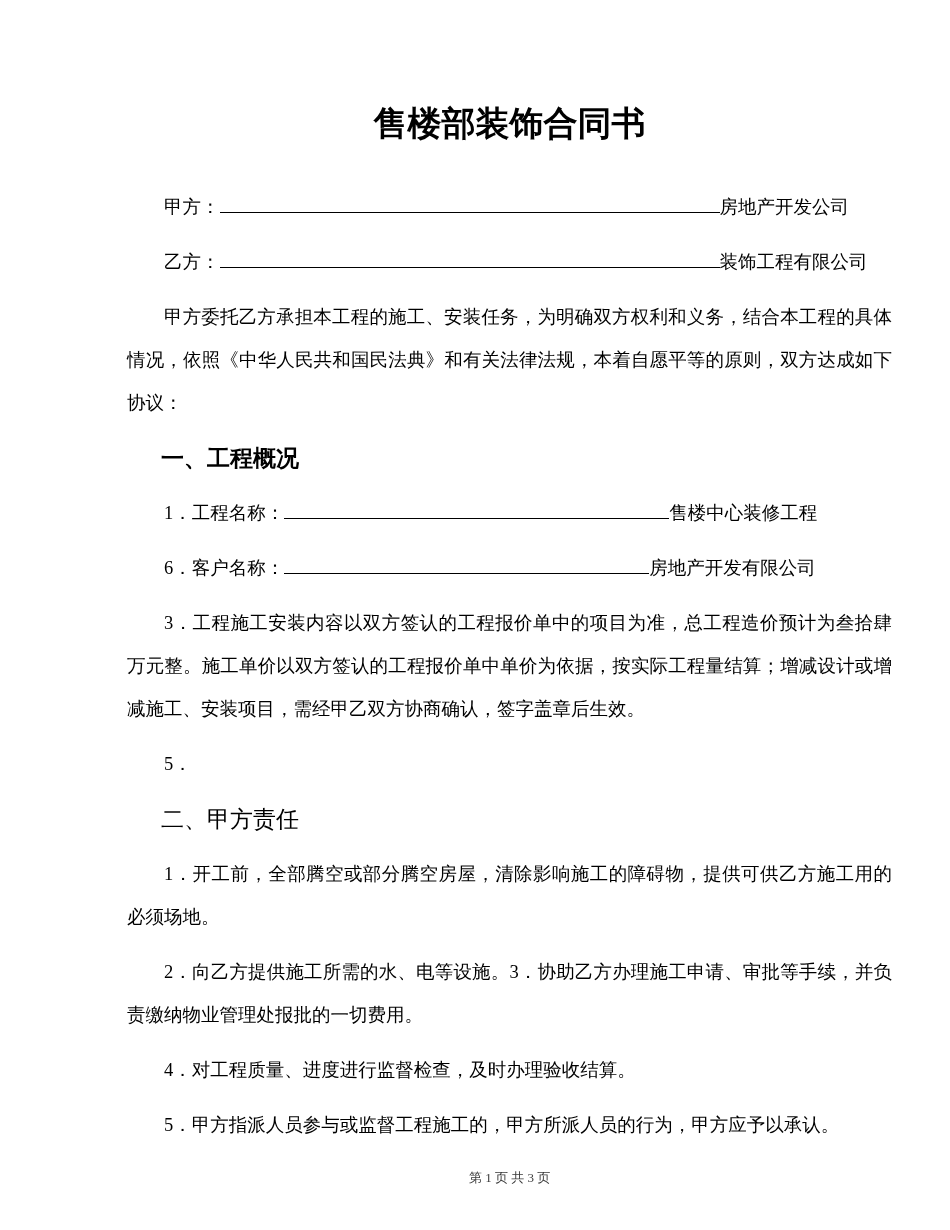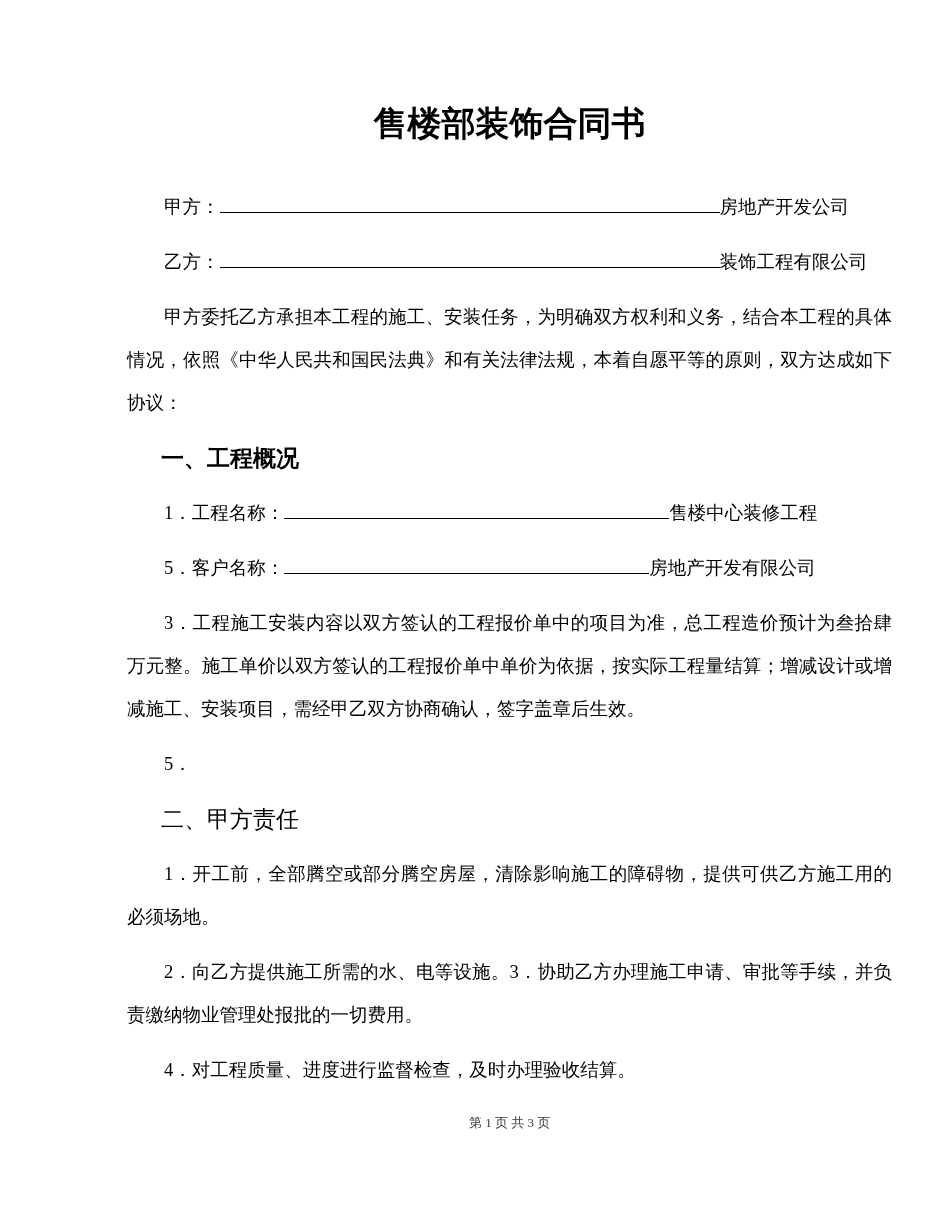--- a/index.html
+++ b/index.html
@@ -71,35 +71,36 @@
   <p class="line"><span>甲方：</span><span class="blank blank-party"></span><span>房地产开发公司</span></p>
 
   <p class="line"><span>乙方：</span><span class="blank blank-party"></span><span>装饰工程有限公司</span></p>
 
   <p class="line">甲方委托乙方承担本工程的施工、安装任务，为明确双方权利和义务，结合本工程的具体情况，依照《中华人民共和国民法典》和有关法律法规，本着自愿平等的原则，双方达成如下协议：</p>
 
   <h2 class="sec">一、工程概况</h2>
 
   <p class="line"><span>1．工程名称：</span><span class="blank blank-project"></span><span>售楼中心装修工程</span></p>
 
-  <p class="line"><span>5．客户名称：</span><span class="blank blank-client"></span><span>房地产开发有限公司</span></p>
+  <p class="line"><span>6．客户名称：</span><span class="blank blank-client"></span><span>房地产开发有限公司</span></p>
 
   <p class="line">3．工程施工安装内容以双方签认的工程报价单中的项目为准，总工程造价预计为叁拾肆万元整。施工单价以双方签认的工程报价单中单价为依据，按实际工程量结算；增减设计或增减施工、安装项目，需经甲乙双方协商确认，签字盖章后生效。</p>
 
 
   <p class="line">5．</p>
 
   <h2 class="sec regular">二、甲方责任</h2>
 
   <p class="line">1．开工前，全部腾空或部分腾空房屋，清除影响施工的障碍物，提供可供乙方施工用的必须场地。</p>
 
   <p class="line">2．向乙方提供施工所需的水、电等设施。3．协助乙方办理施工申请、审批等手续，并负责缴纳物业管理处报批的一切费用。</p>
 
   <p class="line">4．对工程质量、进度进行监督检查，及时办理验收结算。</p>
 
+  <p class="line">5．甲方指派人员参与或监督工程施工的，甲方所派人员的行为，甲方应予以承认。</p>
 
   <div class="footer">
     <span>第</span>
     <span>1</span>
     <span>页 共</span>
     <span>3</span>
     <span>页</span>
   </div>
 
 </div>

